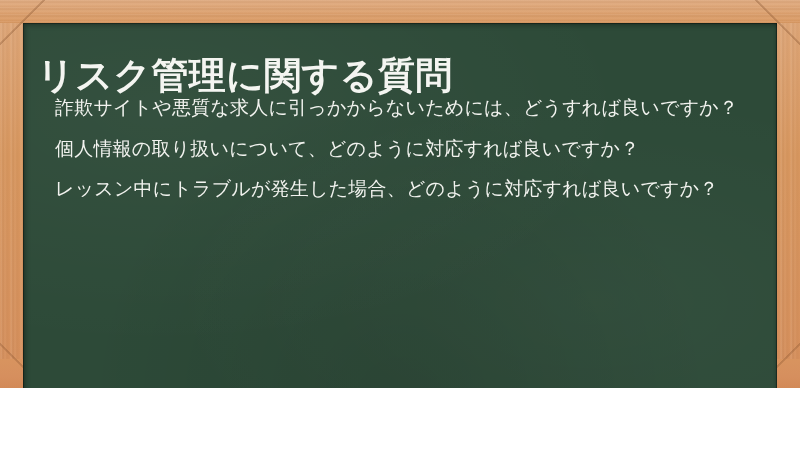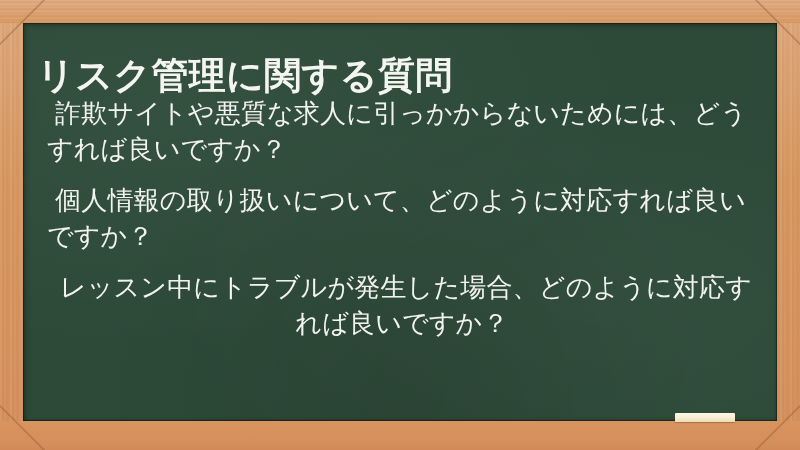--- a/index.html
+++ b/index.html
@@ -12,21 +12,21 @@
     width: 800px;
     height: 450px;
     overflow: hidden;
     font-family: "Liberation Sans", "DejaVu Sans", sans-serif;
   }
 
   
   #slide {
     position: relative;
     width: 800px;
-    height: 450px;
+    height: 388px;
     box-sizing: border-box;
     background:
       
       repeating-linear-gradient(
         90deg,
         rgba(255,255,255,0.00) 0px,
         rgba(255,255,255,0.10) 2px,
         rgba(0,0,0,0.045)      4px,
         rgba(255,255,255,0.06) 6px,
         rgba(0,0,0,0.02)       9px,
@@ -137,27 +137,27 @@
     position: absolute;
     left: 24px;
     right: 20px;
     top: 72px;
     margin: 0;
     padding: 0;
     list-style: none;
   }
   .question-item {
     color: #f2f3ef;
-    font-size: 26px;
+    font-size: 19px;
     line-height: 1.40;
     margin: 0 0 14px 0;
     letter-spacing: 0.2px;
     text-indent: 8px;
   }
-  .question-item:last-child { margin-bottom: 0; text-align: center; }
+  .question-item:last-child { margin-bottom: 0; }
 
   
   #chalk-stick {
     position: absolute;
     left: 675px;
     top: 413px;
     width: 60px;
     height: 9px;
     background: linear-gradient(180deg, #fdf8e4 0%, #f7eed2 55%, #e8dcb8 100%);
     border-radius: 1px;

